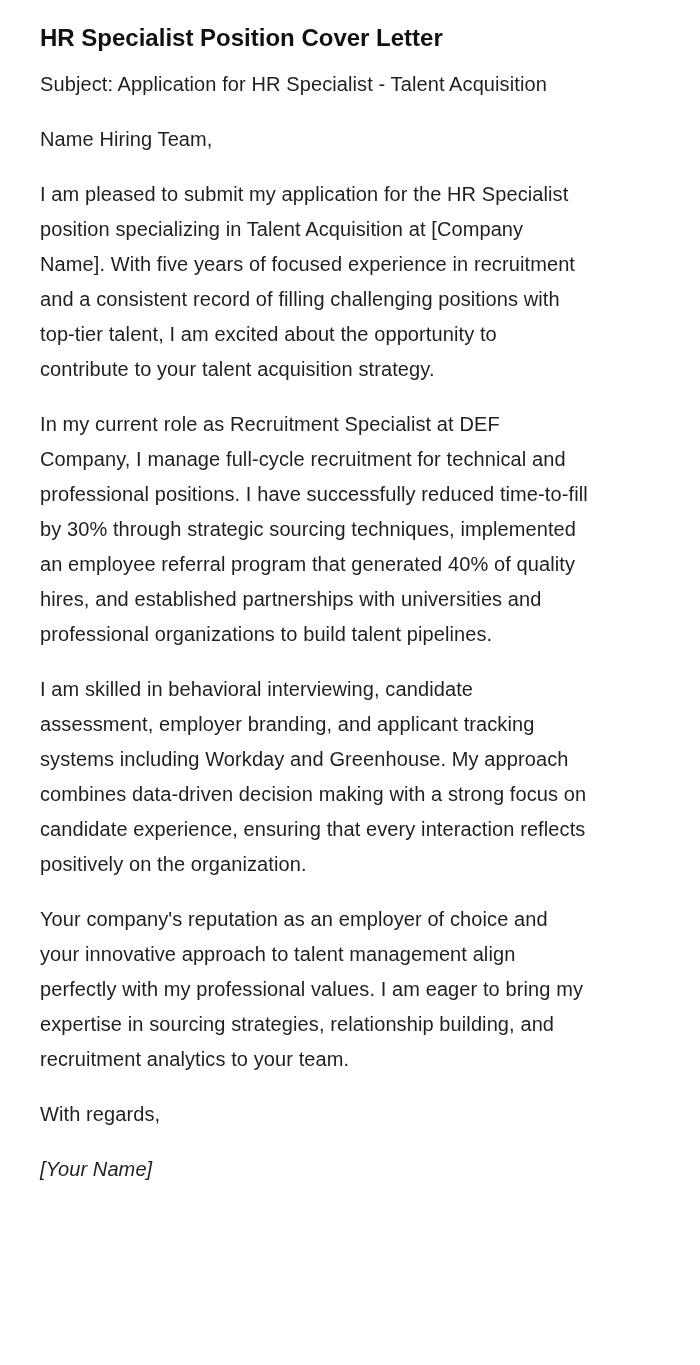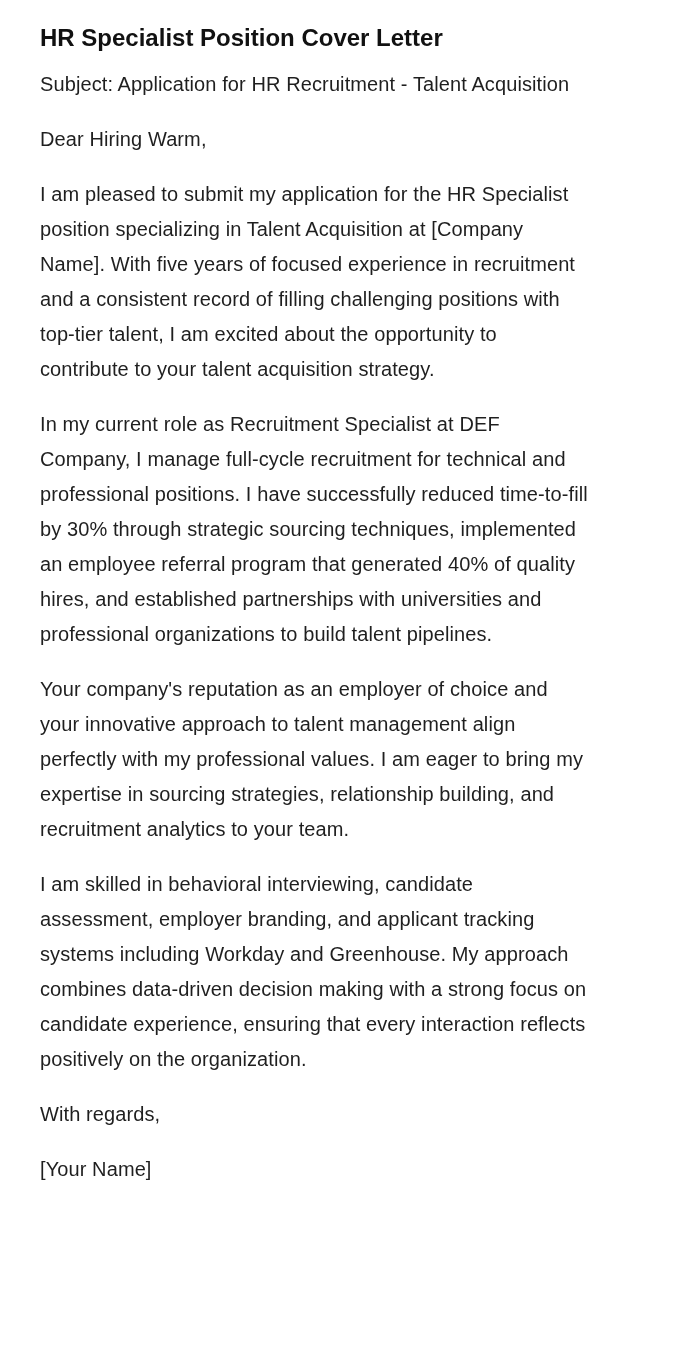--- a/index.html
+++ b/index.html
@@ -29,37 +29,38 @@
   }
   .doc p {
     font-size: 20px;
     line-height: 35px;
     margin: 0 0 20px 0;
     letter-spacing: 0.1px;
     max-width: 582px;
   }
   .doc p.signature {
     margin-bottom: 12px;
+    font-style: italic;
   }
 </style>
 </head>
 <body>
 
 <main class="doc">
   <h1 class="doc-title">HR Specialist Position Cover Letter</h1>
 
-  <p>Subject: Application for HR Recruitment - Talent Acquisition</p>
+  <p>Subject: Application for HR Specialist - Talent Acquisition</p>
 
-  <p>Dear Hiring Warm,</p>
+  <p>Name Hiring Team,</p>
 
   <p>I am pleased to submit my application for the HR Specialist position specializing in Talent Acquisition at [Company Name]. With five years of focused experience in recruitment and a consistent record of filling challenging positions with top-tier talent, I am excited about the opportunity to contribute to your talent acquisition strategy.</p>
 
   <p>In my current role as Recruitment Specialist at DEF Company, I manage full-cycle recruitment for technical and professional positions. I have successfully reduced time-to-fill by 30% through strategic sourcing techniques, implemented an employee referral program that generated 40% of quality hires, and established partnerships with universities and professional organizations to build talent pipelines.</p>
 
+  <p>I am skilled in behavioral interviewing, candidate assessment, employer branding, and applicant tracking systems including Workday and Greenhouse. My approach combines data-driven decision making with a strong focus on candidate experience, ensuring that every interaction reflects positively on the organization.</p>
+
   <p>Your company's reputation as an employer of choice and your innovative approach to talent management align perfectly with my professional values. I am eager to bring my expertise in sourcing strategies, relationship building, and recruitment analytics to your team.</p>
-
-  <p>I am skilled in behavioral interviewing, candidate assessment, employer branding, and applicant tracking systems including Workday and Greenhouse. My approach combines data-driven decision making with a strong focus on candidate experience, ensuring that every interaction reflects positively on the organization.</p>
 
 
   <p>With regards,</p>
 
   <p class="signature">[Your Name]</p>
 </main>
 
 </body></html>

